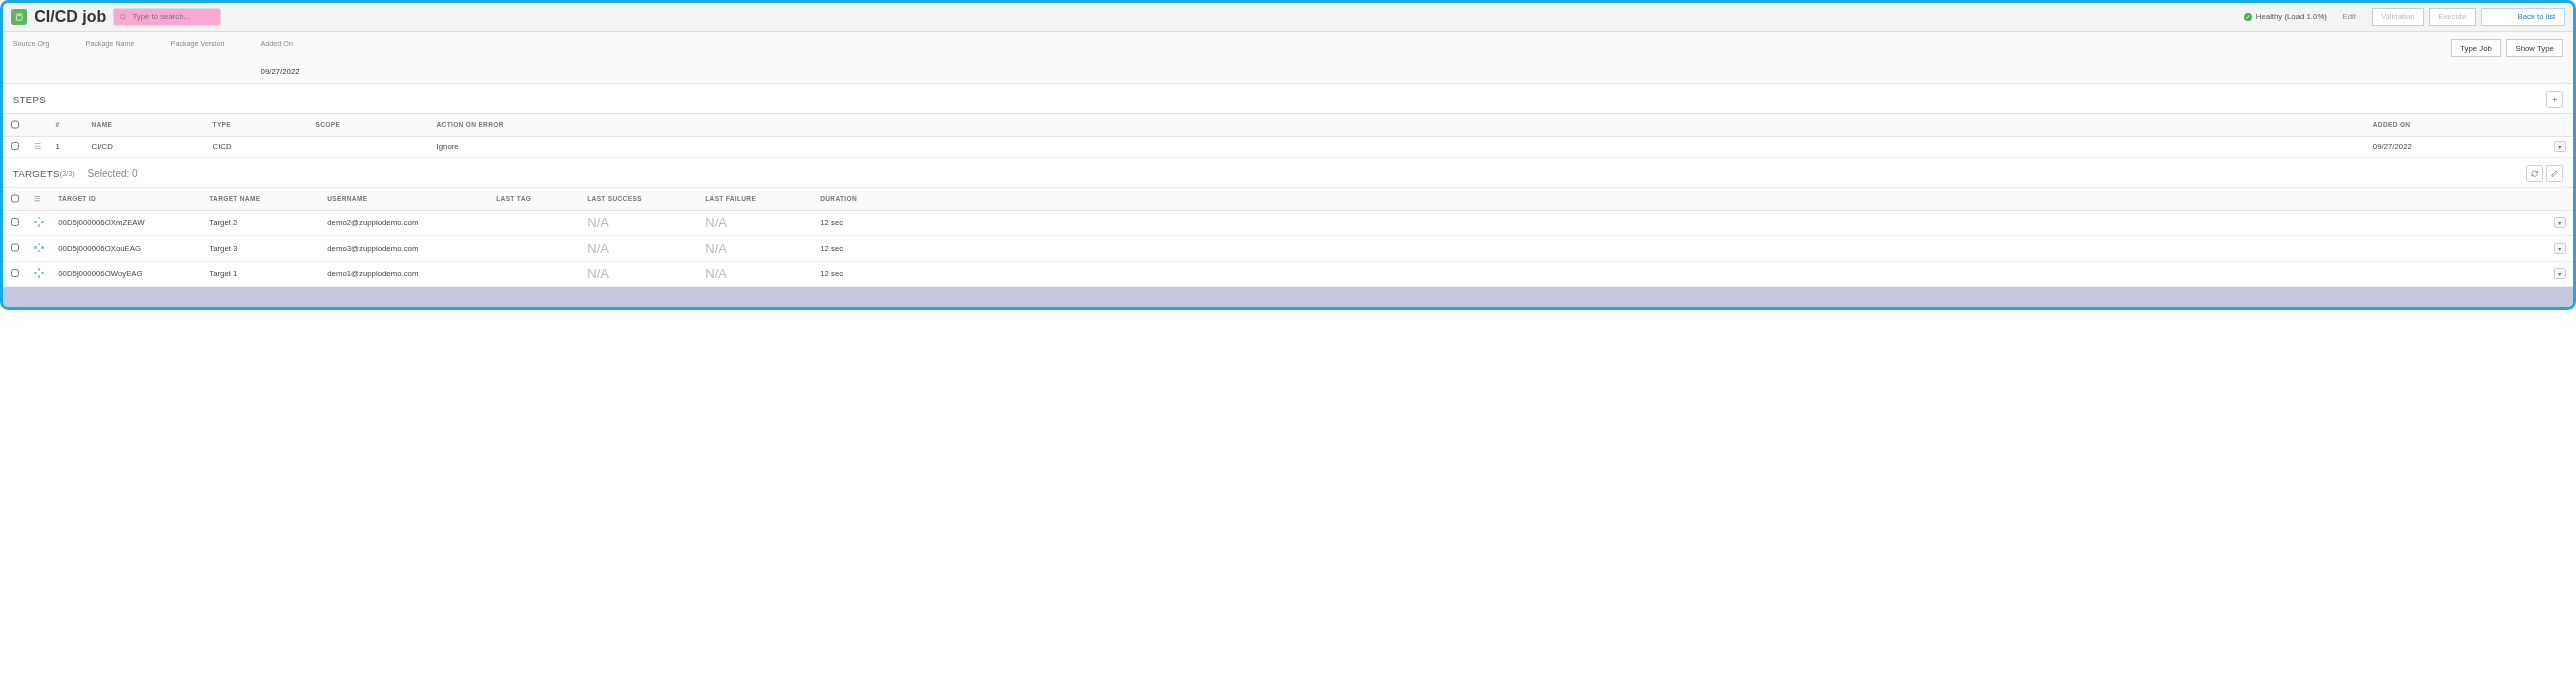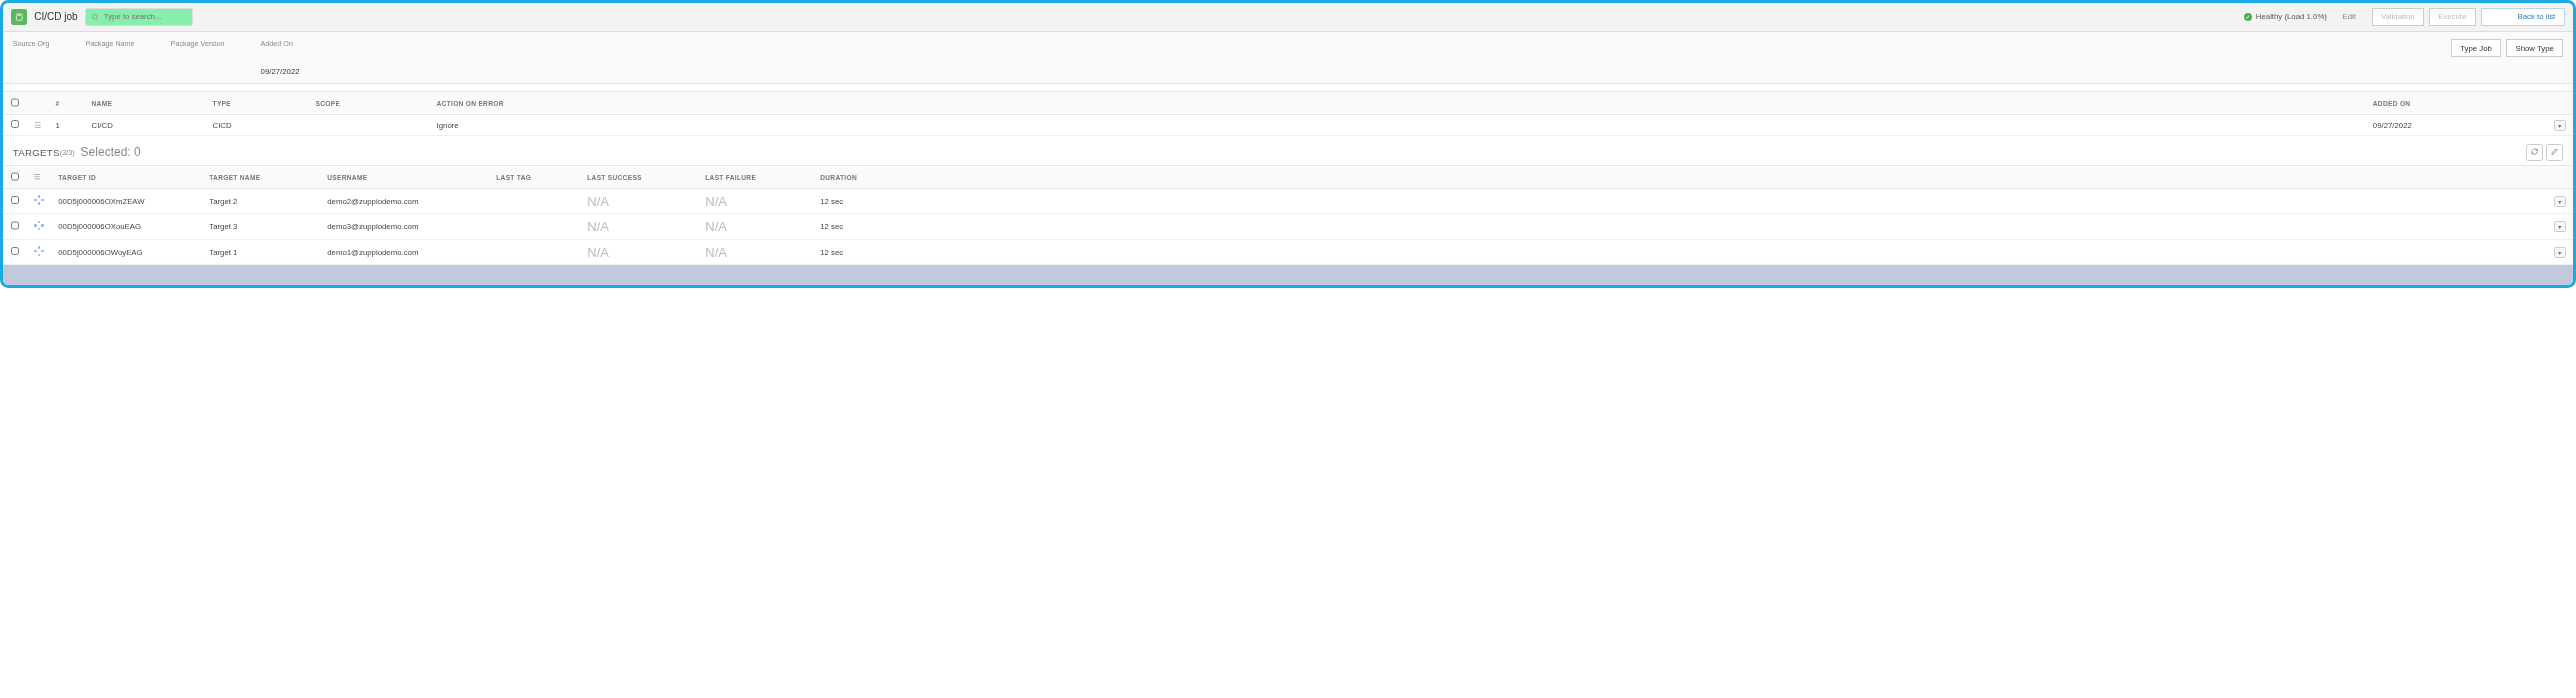--- a/index.html
+++ b/index.html
@@ -3,24 +3,24 @@
 <meta charset="utf-8">
 <style>
   * { box-sizing: border-box; margin: 0; padding: 0; }
   body { font-family: -apple-system, BlinkMacSystemFont, "Segoe UI", Helvetica, Arial, sans-serif; background: #fff; color: #333; font-size: 7.8px; }
 
   .frame { border: 3.6px solid #1ba9e1; border-radius: 8.4px; overflow: hidden; margin: 0; }
 
   
   .topbar { display: flex; align-items: center; padding: 4.8px 8.4px; background: #f3f3f3; border-bottom: 0.6px solid #ddd; gap: 7.2px; }
   .app-icon { width: 15.7px; height: 15.7px; background: #5cb85c; border-radius: 2.4px; display:flex; align-items:center; justify-content:center; color:#fff; }
-  .page-title { font-size: 10px; font-weight: 400; color: #333; }
+  .page-title { font-size: 16px; font-weight: 700; color: #333; }
   .search-wrap { position: relative; }
   .search-wrap svg { position:absolute; left:6px; top:50%; transform:translateY(-50%); color:#888; }
-  .search { width: 108px; padding: 3.6px 6px 3.6px 18px; border: 0.6px solid #ddd; border-radius: 2.4px; background:#86efac; font-size:7.8px; color:#555; }
+  .search { width: 108px; padding: 3.6px 6px 3.6px 18px; border: 0.6px solid #ddd; border-radius: 2.4px; background:#f9a8d4; font-size:7.8px; color:#555; }
   .topbar-spacer { flex: 1; }
   .health { display:flex; align-items:center; gap:3.6px; color:#555; font-size:7.8px; }
   .health-dot { width:8.4px; height:8.4px; background:#4caf50; border-radius:50%; display:flex; align-items:center; justify-content:center; color:#fff; font-size:6px; }
   .idle { color:#888; margin: 0 8.4px; }
   .btn { padding: 3.6px 8.4px; border: 0.6px solid #ccc; border-radius: 0; background:#fff; font-size:7.8px; cursor:pointer; color:#333; }
   .btn.disabled { color:#bbb; cursor:default; }
   .btn.primary-outline { color:#337ab7; border-color:#b8d4ec;padding-left:36px; }
   .btn-group { display:flex; gap:4.8px; }
 
   
@@ -28,21 +28,21 @@
   .meta-item { margin-right: 36px; }
   .meta-label { font-size:7.2px; color:#888; margin-bottom:19px; }
   .meta-value { font-size:7.8px; color:#333; }
   .meta-spacer { flex:1; }
 
   
   .section { padding: 7.2px 0 0 0; }
   .section-head { display:flex; align-items:center; padding: 0 9.7px 4.8px 9.7px; }
   .section-title { font-size:9.7px; letter-spacing:0.3px; color:#555; font-weight:400; }
   .section-sub { font-size:7.2px; color:#888; margin-left:0; }
-  .section-sub2 { font-size:12px; color:#888; margin-left:6px; }
+  .section-sub2 { font-size:10px; color:#888; margin-left:13px; }
   .section-spacer { flex:1; }
   .icon-btn { width:17px; height:17px; border:0.6px solid #ccc; border-radius:2.4px; background:#fff; display:flex; align-items:center; justify-content:center; color:#555; cursor:pointer; margin-left:3.6px; }
 
   
   table { width:100%; border-collapse:collapse; }
   thead th { text-align:left; font-size:6.6px; font-weight:600; color:#777; letter-spacing:0.3px; padding:6px 7.2px; border-top:0.6px solid #e5e5e5; border-bottom:0.6px solid #e5e5e5; background:#fafafa; text-transform:uppercase; }
   tbody td { padding:4.8px 7.2px; border-bottom:0.6px solid #eee; font-size:7.8px; color:#444; vertical-align:middle; }
   .chk-col { width:24px; text-align:center; }
   .chk { width:8.4px; height:8.4px; }
   .drag-col { width:18px; color:#aaa; }
@@ -111,20 +111,29 @@
       <div class="meta-value">09/27/2022</div>
     </div>
     <div class="meta-spacer"></div>
     <div class="btn-group">
       <button class="btn">Type Job</button>
       <button class="btn">Show Type</button>
     </div>
   </div>
 
   <div class="section">
+    <div class="section-head">
+      <div class="section-title">STEPS</div>
+      <div class="section-spacer"></div>
+      <div class="icon-btn">
+        <svg width="7.2" height="7.2" viewBox="0 0 24 24" stroke="currentColor" stroke-width="2" fill="none">
+            <path d="M12 5v14M5 12h14"></path>
+          </svg>
+      </div>
+    </div>
     <table>
       <thead>
         <tr>
           <th class="chk-col"><input type="checkbox" class="chk" style=""></th>
           <th class="drag-col"></th>
           <th style="width:36px">#</th>
           <th style="width:121px">NAME</th>
           <th style="width:103px">TYPE</th>
           <th style="width:121px">SCOPE</th>
           <th>ACTION ON ERROR</th>

